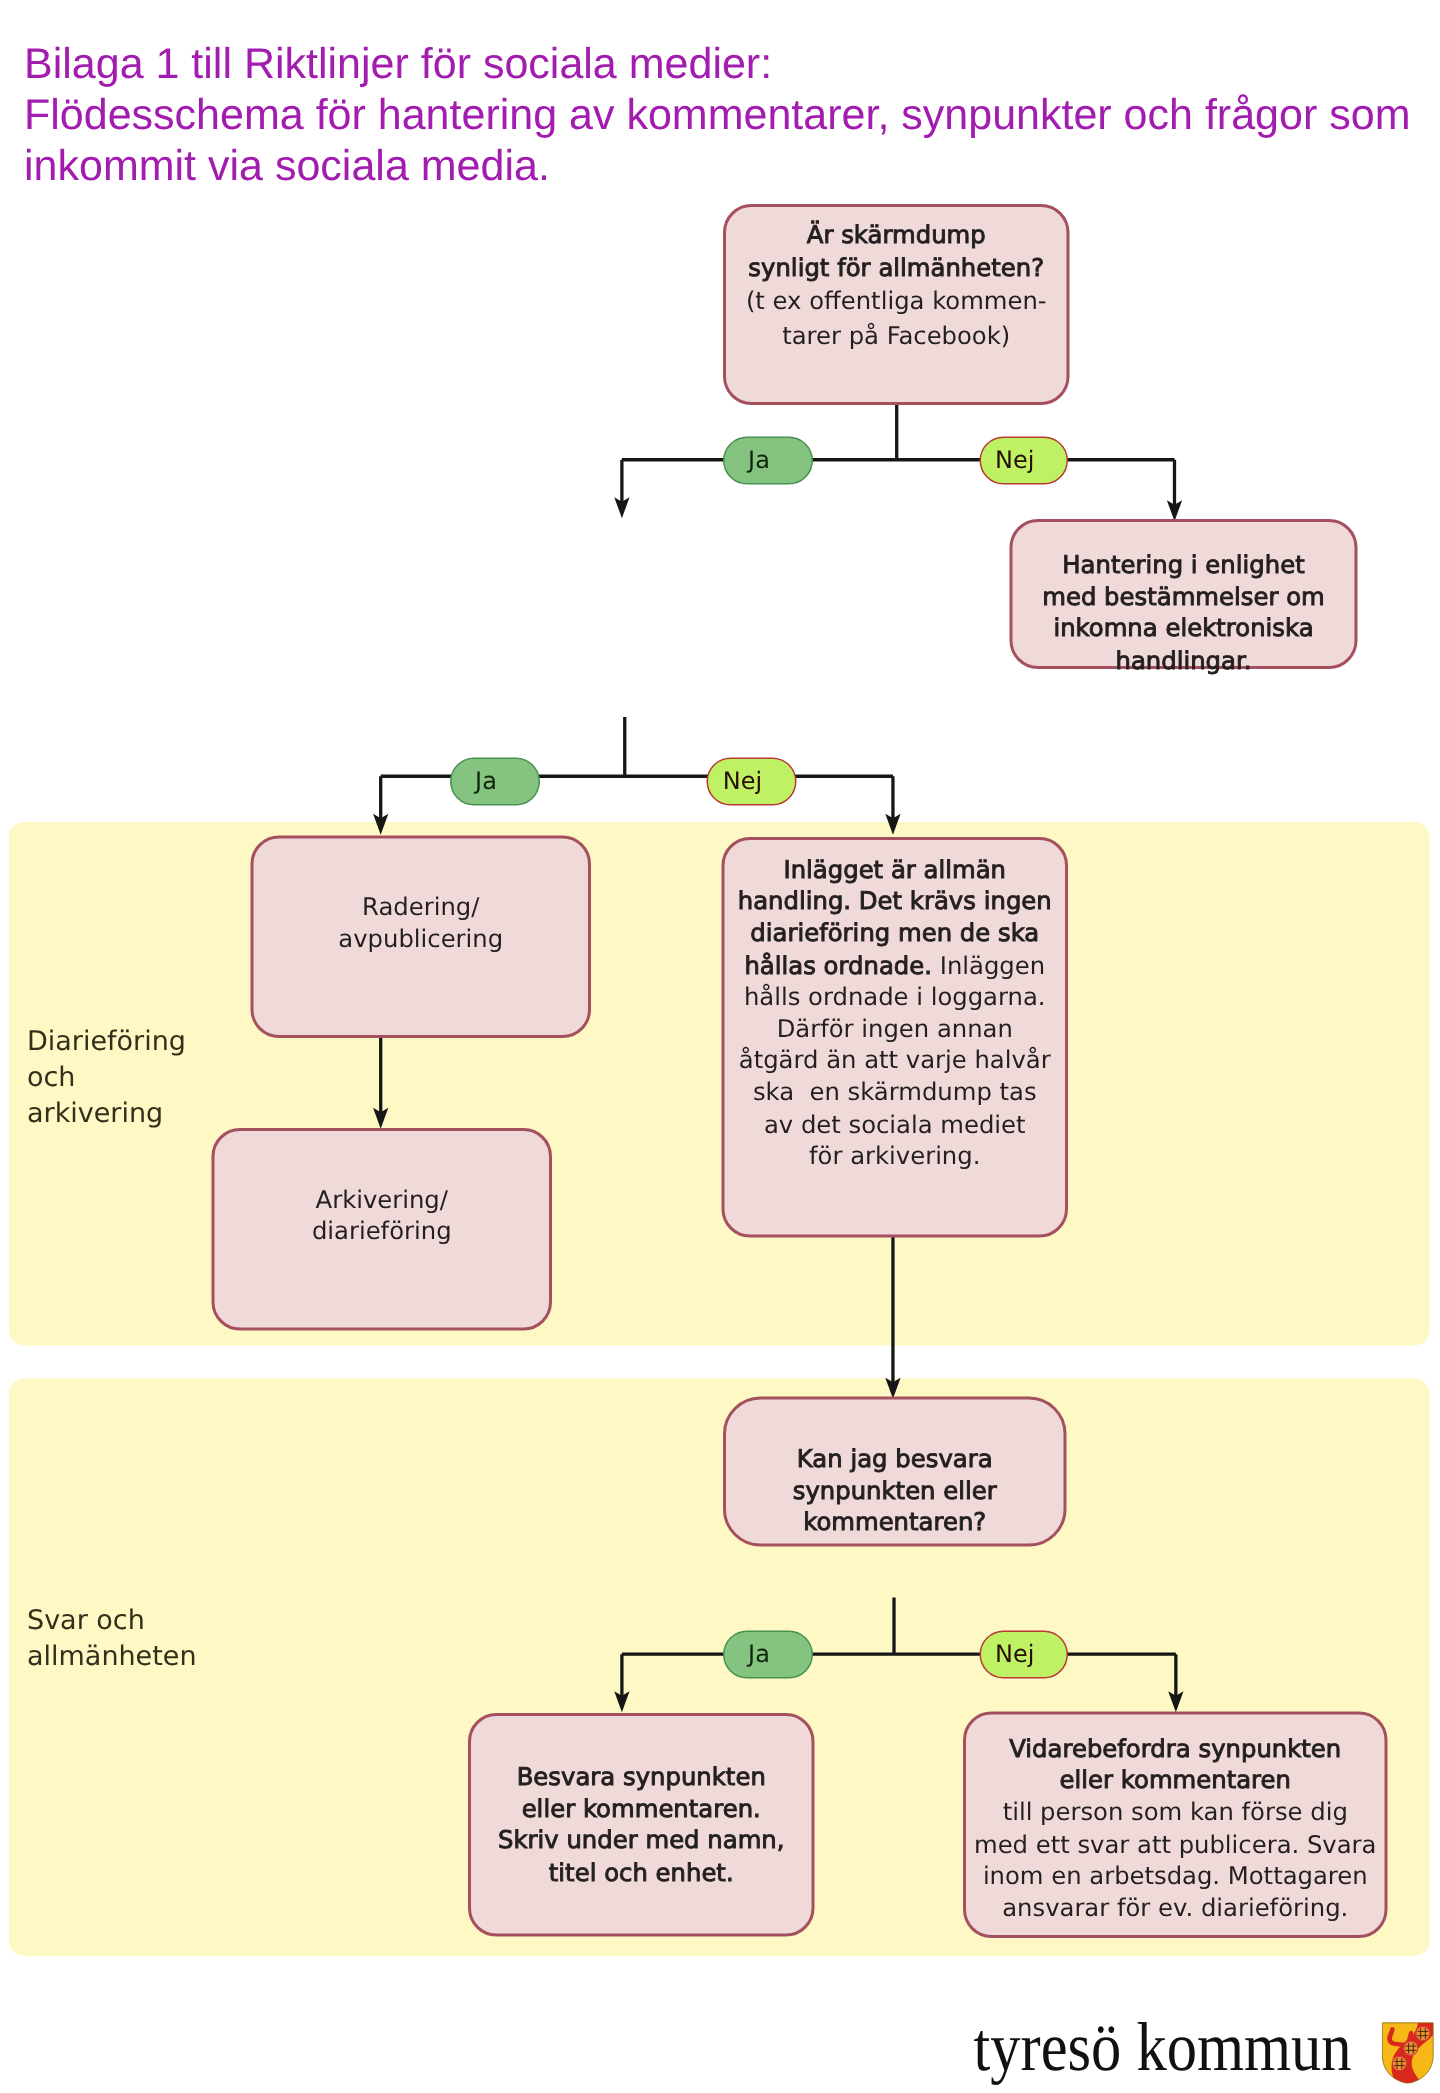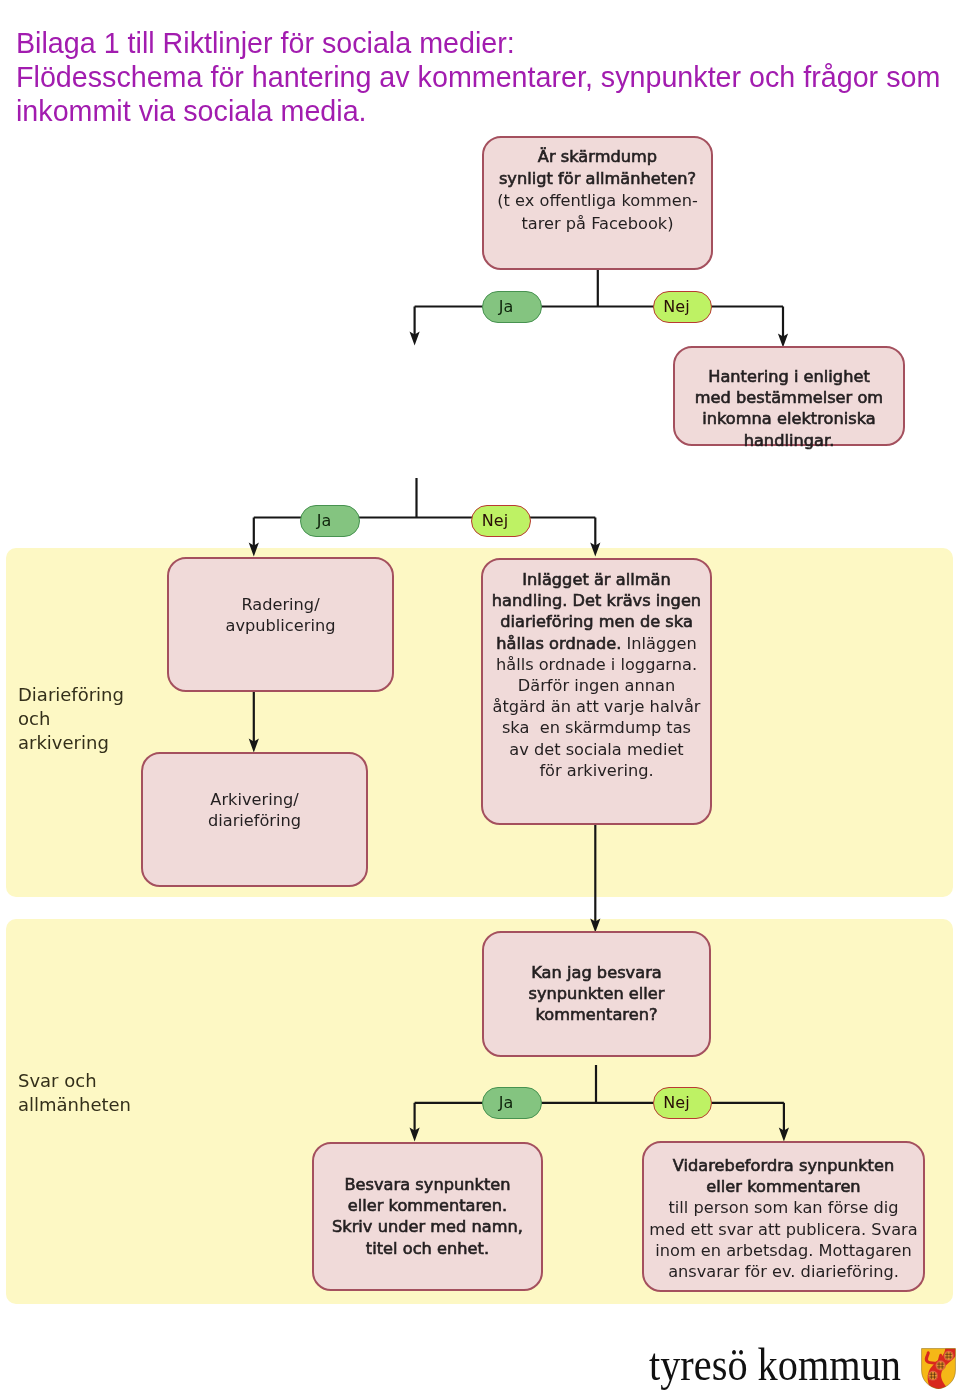--- a/index.html
+++ b/index.html
@@ -48,21 +48,21 @@
   #band2{left:6px;  top:919px;  width:947px; height:385px;}
   #band1-label{left:18px; top:683px;}
   #band2-label{left:18px; top:1069px;}
 
   #q1            {left:482px; top:136px;  width:231px; height:134px; padding-top:8px; line-height:22.2px;}
   #q2            {left:301px; top:345px;  width:231px; height:141px; padding-top:24px;}
   #hantering     {left:673px; top:346px;  width:232px; height:100px; padding-top:18px;}
   #radering      {left:141px; top:557px;  width:227px; height:135px; padding-top:35px;margin-left:26px;}
   #arkivering    {left:141px; top:752px;  width:227px; height:135px; padding-top:35px;}
   #allman        {left:481px; top:558px;  width:231px; height:267px; padding-top:9px;}
-  #kanjag        {left:482px; top:931px;  width:229px; height:126px; padding-top:29px;}
+  #kanjag        {left:482px; top:931px;  width:229px; height:100px; padding-top:29px;border-radius:25px;}
   #besvara       {left:312px; top:1142px; width:231px; height:149px; padding-top:30px;}
   #vidarebefordra{left:642px; top:1141px; width:283px; height:151px; padding-top:12px;}
 
   #d1ja {left:482px; top:291px;  width:60px; height:32px;}
   #d1nej{left:653px; top:291px;  width:59px; height:32px;}
   #d2ja {left:300px; top:505px;  width:60px; height:32px;}
   #d2nej{left:471px; top:505px;  width:60px; height:32px;}
   #d3ja {left:482px; top:1087px; width:60px; height:32px;}
   #d3nej{left:653px; top:1087px; width:59px; height:32px;}
 

